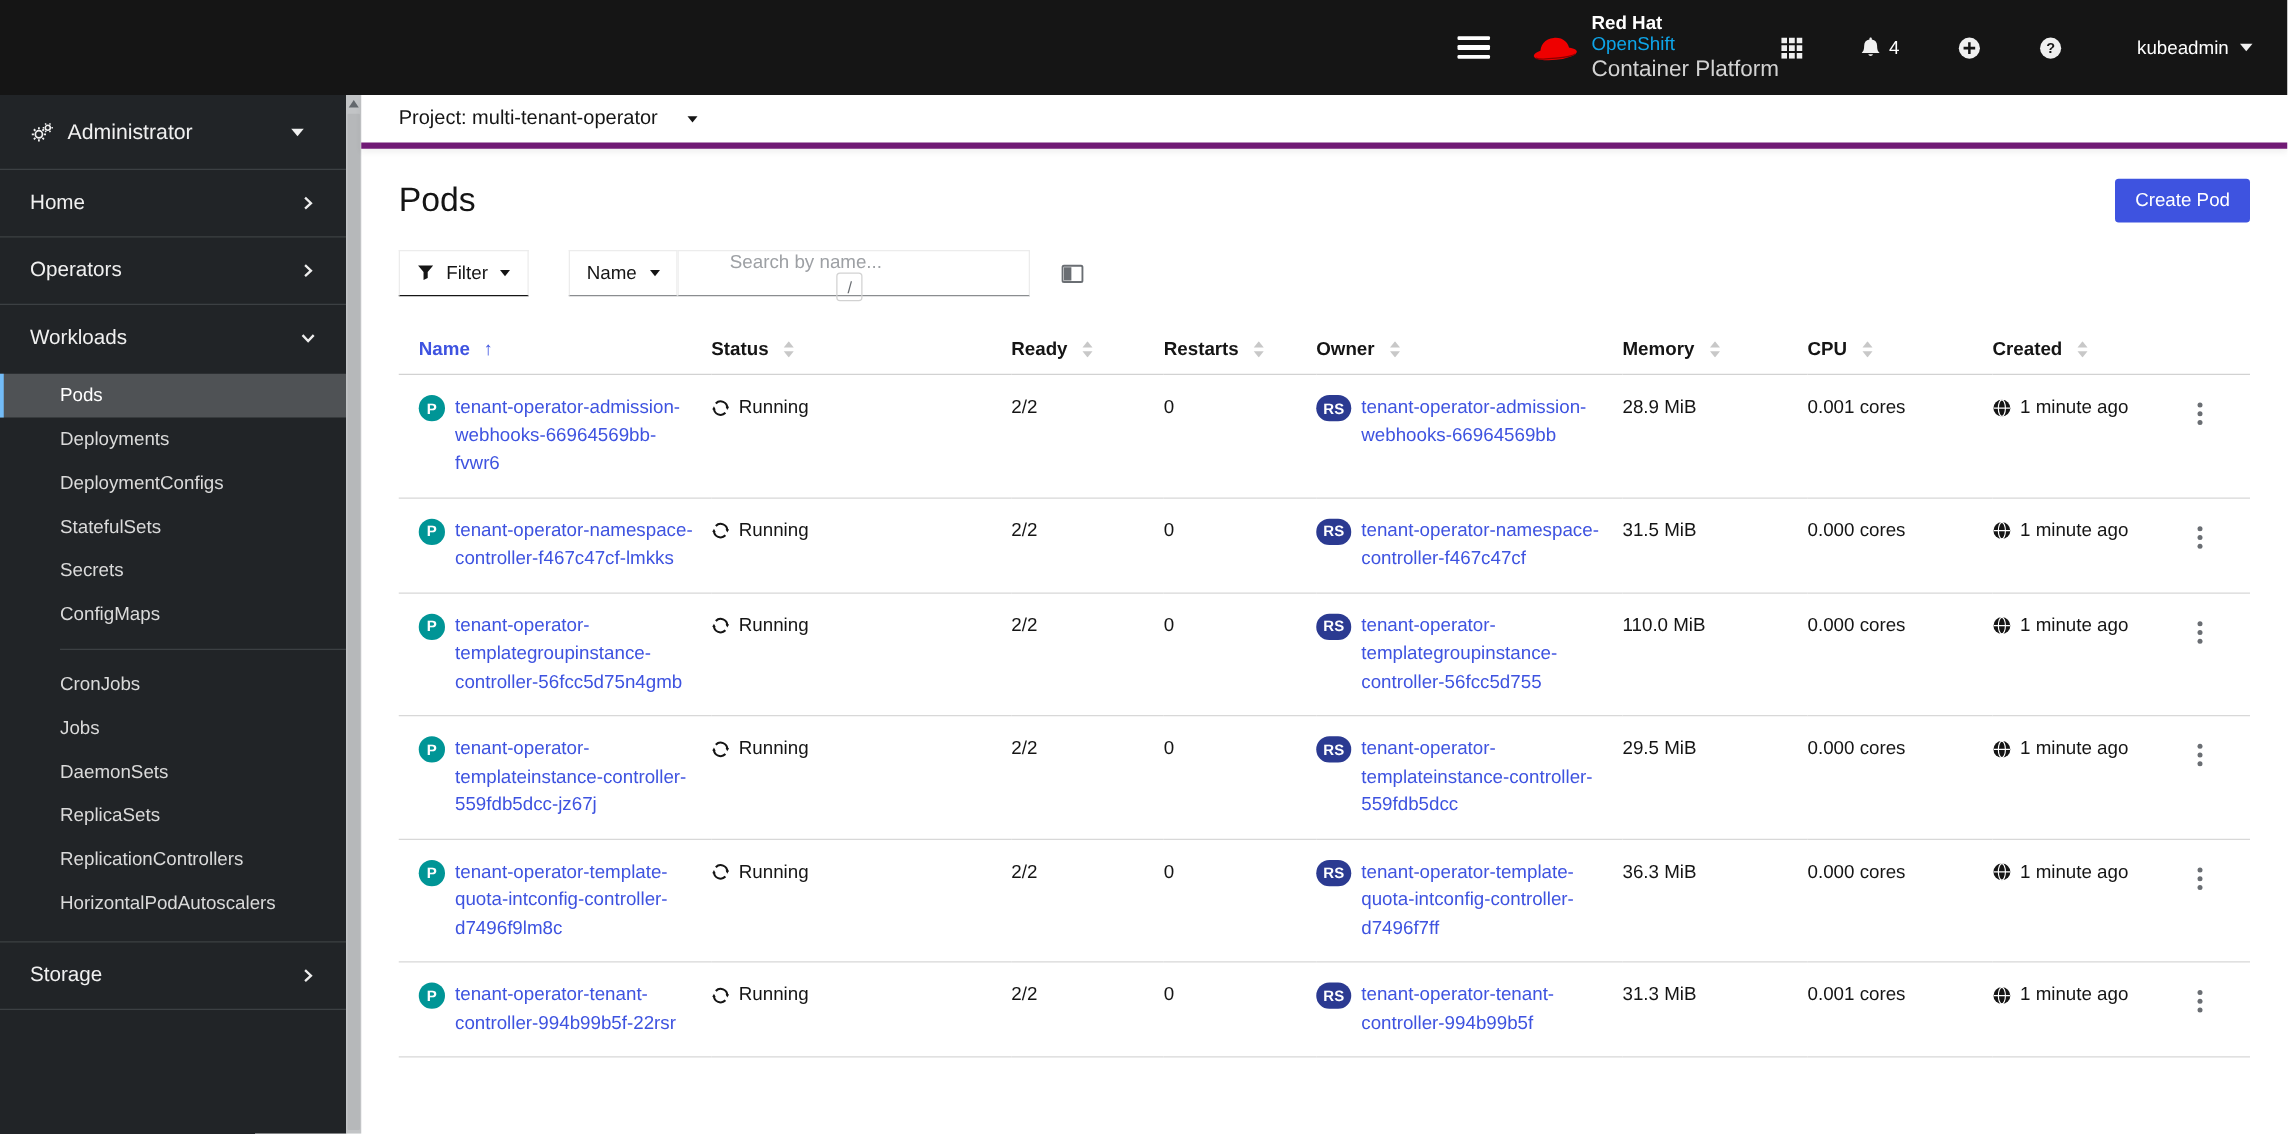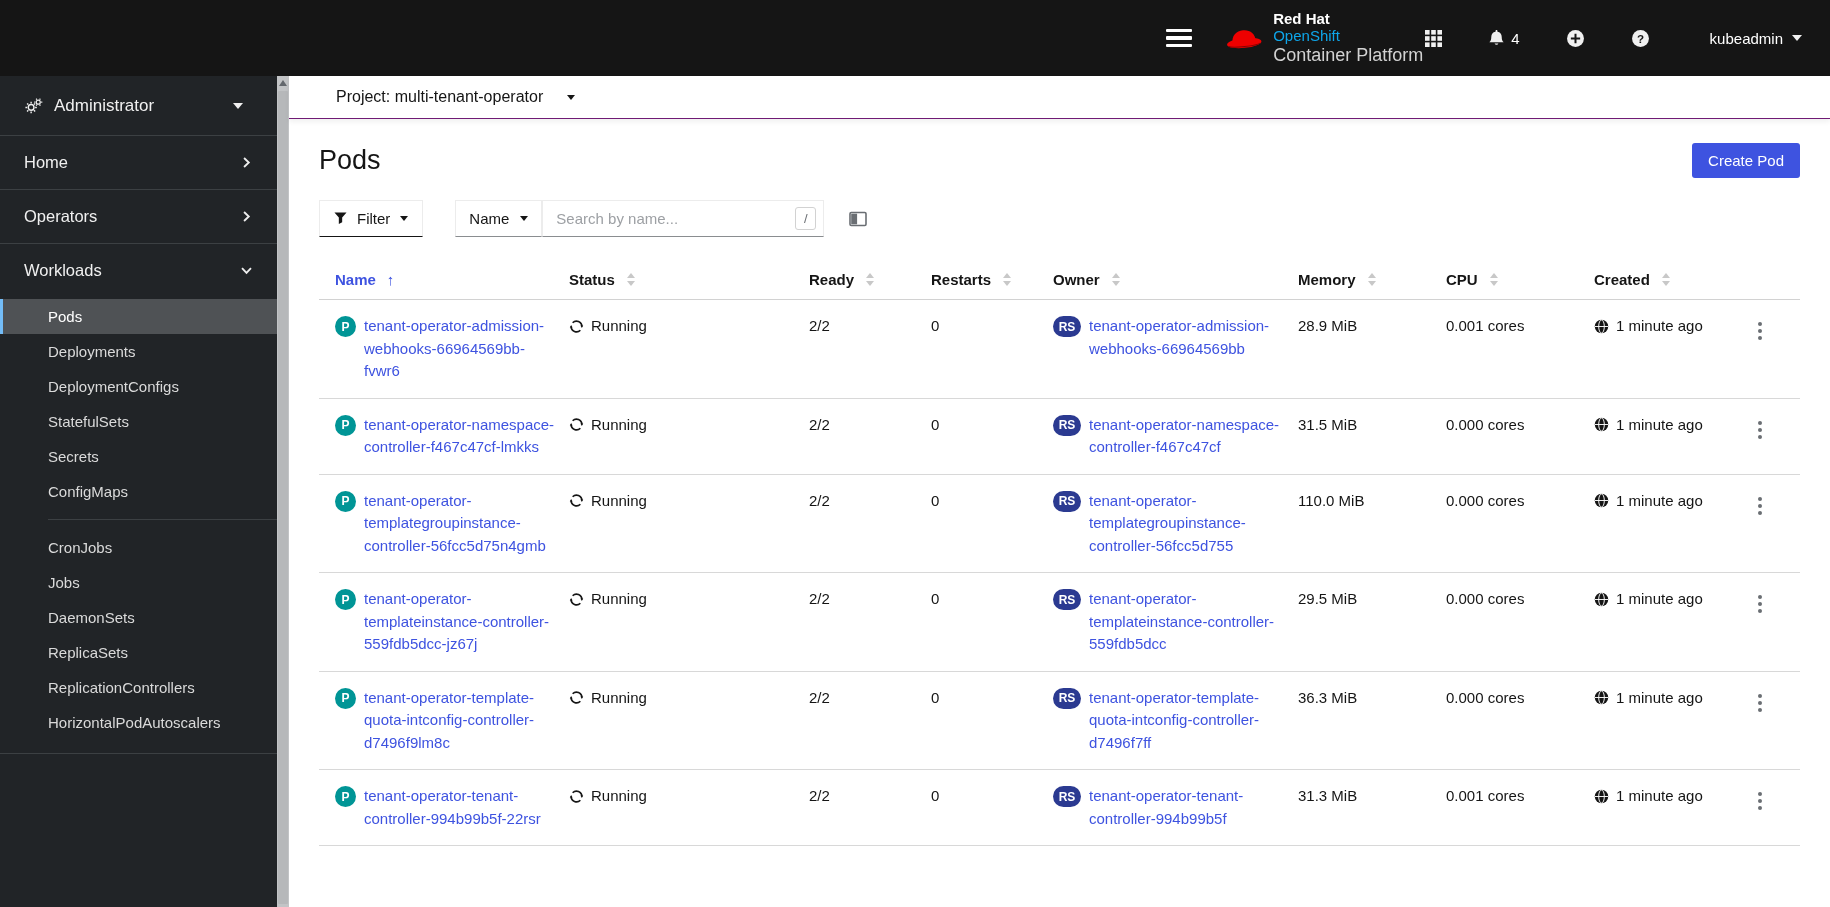--- a/index.html
+++ b/index.html
@@ -65,22 +65,22 @@
 
   
   .side-scrollbar { width:12px; flex-shrink:0; background:#c2c4c6; position:relative; cursor:pointer; }
   .sb-arrow-up { position:absolute; top:4px; left:0; width:12px; display:flex; justify-content:center; }
   .sb-arrow-up i { width:0; height:0; border-left:4px solid transparent; border-right:4px solid transparent; border-bottom:6px solid #63686d; }
   .sb-thumb { position:absolute; top:15px; bottom:3px; left:1px; right:1px; background:#b6b8ba; border-radius:1px; }
 
   
   main { flex:1; min-width:0; display:flex; flex-direction:column; background:#fff; }
   .project-bar {
-    height:43px; flex-shrink:0; display:flex; align-items:center; padding:0 47px;
-    border-bottom:1px solid #701a75; box-shadow:0 3px 5px rgba(0,0,0,0.06); position:relative; z-index:2;
+    height:43px; flex-shrink:0; display:flex; align-items:center; padding:0 30px;
+    border-bottom:5px solid #701a75; box-shadow:0 3px 5px rgba(0,0,0,0.06); position:relative; z-index:2;
   }
   .project-select { display:flex; align-items:center; gap:24px; background:none; border:none; cursor:pointer; font-size:16px; color:#151515; padding:0; }
 
   .content { padding:24px 30px 0; }
   .title-row { display:flex; align-items:center; justify-content:space-between; margin-bottom:22px; }
   .page-title { margin:0; font-size:27px; font-weight:500; color:#151515; }
   .btn-primary {
     background:var(--accent,#3e53e0); color:#fff; border:none; border-radius:3px;
     font-size:15px; padding:9px 16px; cursor:pointer;
   }
@@ -93,21 +93,21 @@
     font-size:15px; color:#151515; height:37px; padding:0 14px; margin-right:32px;
   }
   .search-group { display:flex; align-items:stretch; }
   .type-select {
     display:flex; align-items:center; gap:11px; background:#fff; cursor:pointer;
     border:1px solid #ececec; border-bottom:1px solid #8a8d90;
     font-size:15px; color:#151515; height:37px; padding:0 13px;
   }
   .search-box {
     display:flex; align-items:center; width:282px; height:37px; background:#fff;
-    border:1px solid #ececec; border-bottom:1px solid #8a8d90; padding-right:7px;
+    border:1px solid #ececec; border-bottom:1px solid #8a8d90; padding-right:7px;flex-direction:column;
   }
   .search-box input {
     border:none; outline:none; flex:1; min-width:0; font-size:15px; padding:0 6px 0 13px;
     font-family:inherit; color:#151515; background:transparent;
   }
   .search-box input::placeholder { color:#9da0a4; }
   .kbd {
     flex-shrink:0; width:21px; height:23px; border:1px solid #d2d2d2; border-radius:3px;
     color:#6a6e73; font-size:13px; display:flex; align-items:center; justify-content:center;
   }
@@ -252,20 +252,29 @@
             <li class="nav-subitem"><span>Secrets</span></li>
             <li class="nav-subitem"><span>ConfigMaps</span></li>
             <li class="nav-divider"></li>
             <li class="nav-subitem"><span>CronJobs</span></li>
             <li class="nav-subitem"><span>Jobs</span></li>
             <li class="nav-subitem"><span>DaemonSets</span></li>
             <li class="nav-subitem"><span>ReplicaSets</span></li>
             <li class="nav-subitem"><span>ReplicationControllers</span></li>
             <li class="nav-subitem"><span>HorizontalPodAutoscalers</span></li>
           </ul>
+  </div>
+        <div class="nav-section">
+    <button class="nav-link">
+      <span class="nav-label">Storage</span>
+      <svg class="chev" viewBox="0 0 16 16">
+        <path d="M5 2.5 10.8 8 5 13.5" fill="none" stroke="currentColor" stroke-width="2.3"></path>
+      </svg>
+    </button>
+
   </div>
       </div>
   </nav>
 
   <div class="side-scrollbar">
     <div class="sb-arrow-up">
         <i></i>
       </div>
     <div class="sb-thumb"></div>
   </div>

